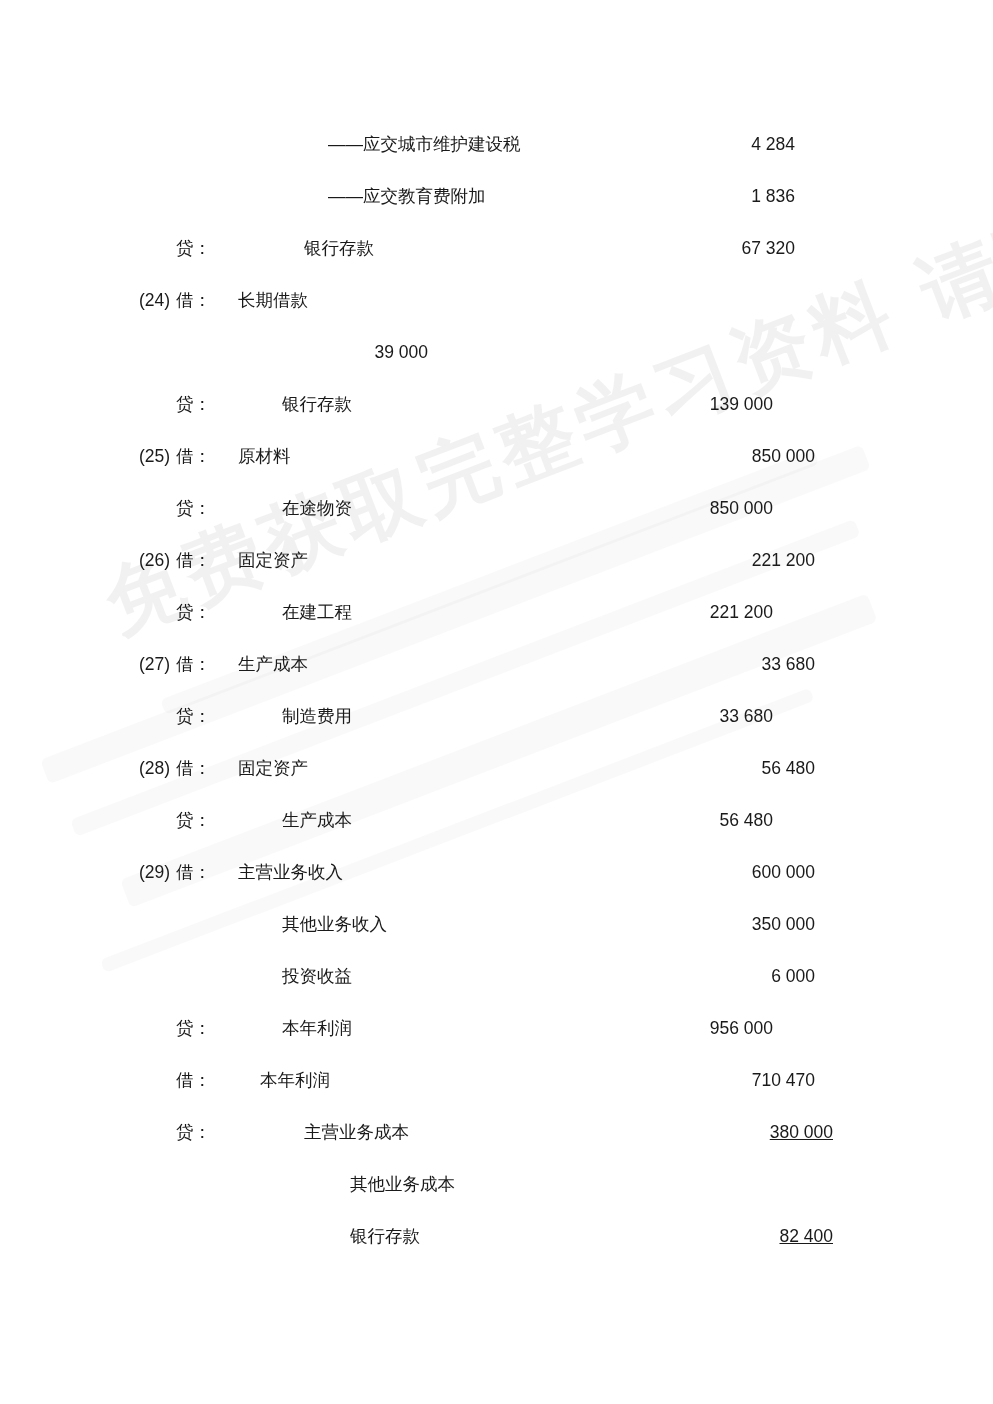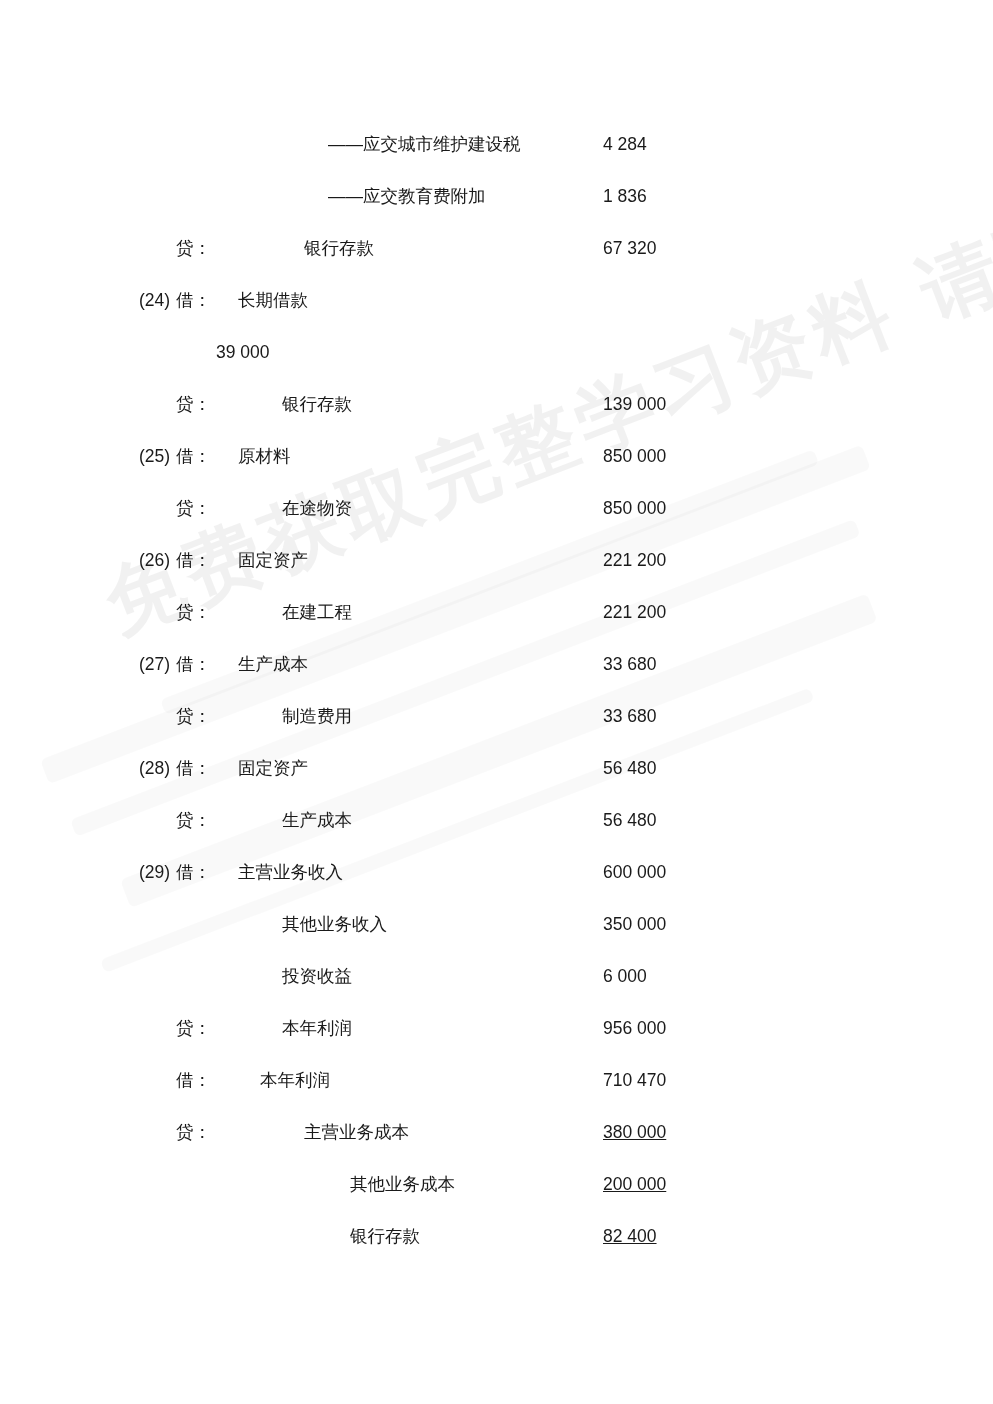--- a/index.html
+++ b/index.html
@@ -84,20 +84,21 @@
     text-align: left;
     box-sizing: border-box;
   }
   .col-acct {
     flex: 1 1 auto;
     text-align: left;
     box-sizing: border-box;
   }
   .col-amt {
     flex: 0 0 230px;
+    text-align: right;
     box-sizing: border-box;
     font-variant-numeric: tabular-nums;
   }
   .ind-1  { padding-left: 22px; }
   .ind-2  { padding-left: 44px; }
   .ind-3  { padding-left: 66px; }
   .ind-4  { padding-left: 88px; }
   .ind-5  { padding-left: 112px; }
   .ind-6  { padding-left: 134px; font-family: Liberation Serif, serif; }
 
@@ -236,21 +237,20 @@
       <div class="entry-row">
         <div class="col-num"></div>
         <div class="col-dc">贷：</div>
         <div class="col-acct ind-4">主营业务成本</div>
         <div class="col-amt amt-p3">380 000</div>
       </div>
       <div class="entry-row">
         <div class="col-num"></div>
         <div class="col-dc"></div>
         <div class="col-acct ind-6">其他业务成本</div>
-        <div class="col-amt amt-p3">200 000</div>
       </div>
       <div class="entry-row">
         <div class="col-num"></div>
         <div class="col-dc"></div>
         <div class="col-acct ind-6">银行存款</div>
         <div class="col-amt amt-p3">82 400</div>
       </div>
     </div>
 </div>
 

